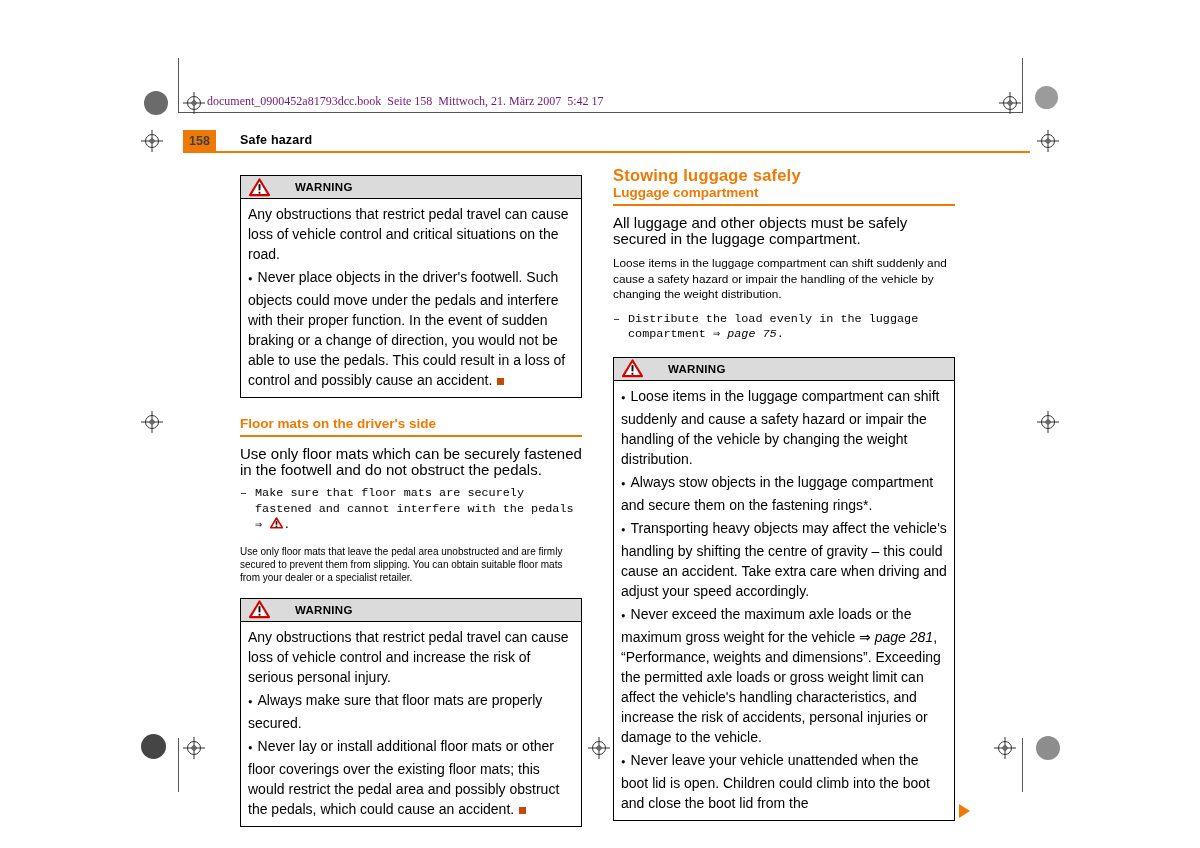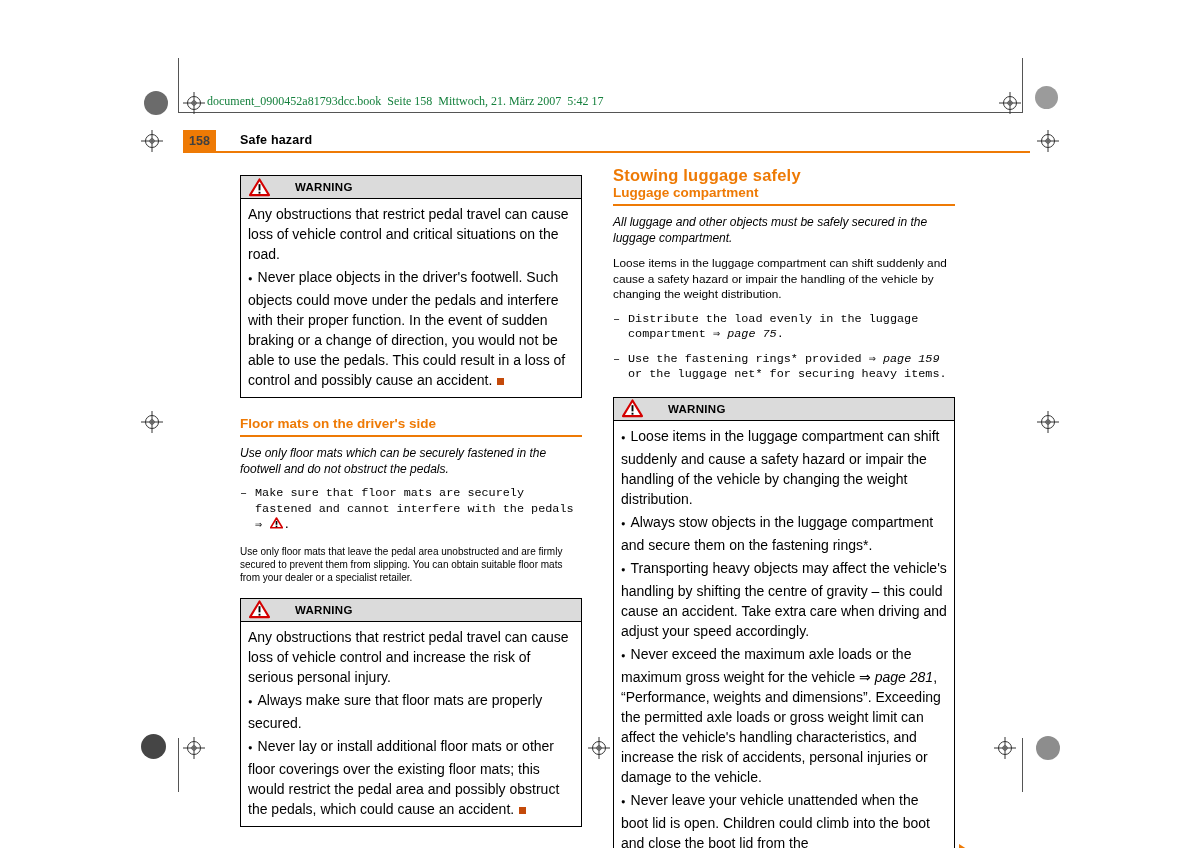--- a/index.html
+++ b/index.html
@@ -10,21 +10,21 @@
     font-family:"Liberation Sans", sans-serif; color:#000;
   }
   .page { position:absolute; left:0; top:0; width:1200px; height:848px; background:#fff; }
 
   
   .crop { position:absolute; background:#555; }
   .crop.v { width:1px; }
   .crop.h { height:1px; }
   .print-header {
     position:absolute; left:207px; top:94px;
-    font-family:"Liberation Serif", serif; font-size:12px; white-space:pre; color:#15803d;text-align:center;
+    font-family:"Liberation Serif", serif; font-size:12px; white-space:pre; color:#701a75;text-align:center;
   }
   .regmark { position:absolute; width:24px; height:24px; }
   .dot { position:absolute; border-radius:50%; }
 
   
   .page-badge {
     position:absolute; left:183px; top:130px; width:33px; height:21px;
     background:var(--accent); color:#404040; font-weight:bold; font-size:12.5px;
     display:flex; align-items:center; justify-content:center;
   }
@@ -54,21 +54,21 @@
   .endsq { display:inline-block; width:7px; height:7px; background:var(--endsq); margin-left:5px; }
   .pref { font-style:italic; }
 
   
   .main-heading { color:var(--accent); font-size:16.5px; font-weight:bold; margin:0; letter-spacing:.2px; }
   .subheading {
     color:var(--accent); font-size:13.5px; font-weight:bold;
     margin:0 0 0 0; padding-bottom:4px; border-bottom:2px solid var(--accent);
   }
   .left-col .subheading { margin-top:18px; }
-  .lead { font-style:italic; font-size:12px; line-height:15.5px; margin:9px 0 0 0; }
+  .lead { font-size:15px; line-height:15.5px; margin:9px 0 0 0; }
   .bodytext { font-size:11.8px; line-height:15.5px; margin:10px 0 0 0; }
   .smalltext { font-size:10px; line-height:13px; margin:11px 0 0 0; }
   .dash-item { font-size:11.8px; line-height:15.5px; margin:9px 0 0 0; padding-left:15px; position:relative;font-family:Liberation Mono, monospace; }
   .dash-item::before { content:"–"; position:absolute; left:0; top:0; }
   .dash-item i { font-style:italic; }
   .warning-wrap { position:relative; margin-top:14px; }
   .left-col .warning-wrap { margin-top:14px; }
   .cont-arrow {
     position:absolute; right:-15px; bottom:3px; width:0; height:0;
     border-left:11px solid var(--accent);
@@ -210,23 +210,20 @@
 
     <h3 class="subheading">Luggage compartment</h3>
 
     <p class="lead">All luggage and other objects must be safely secured in the luggage compartment.</p>
 
     <p class="bodytext">Loose items in the luggage compartment can shift suddenly and cause a safety hazard or impair the handling of the vehicle by changing the weight distribution.</p>
 
     <div class="dash-item">
       <span>Distribute the load evenly in the luggage compartment ⇒ </span><i>page 75</i><span>.</span>
     </div>
-    <div class="dash-item">
-      <span>Use the fastening rings* provided ⇒ </span><i>page 159</i><span> or the luggage net* for securing heavy items.</span>
-    </div>
 
     <div class="warning-wrap">
       <section class="warning-box">
         <div class="warning-head">
           <svg width="21" height="19" viewBox="0 0 22 20">
               <path d="M11 1.5 L21 18 H1 Z" fill="#fff" stroke="#D40000" stroke-width="2.2" stroke-linejoin="round"></path>
               <rect x="10" y="6.5" width="2" height="6.5" fill="#000"></rect>
               <rect x="10" y="14.5" width="2" height="2" fill="#000"></rect>
             </svg>
           <span class="warning-title">WARNING</span>

